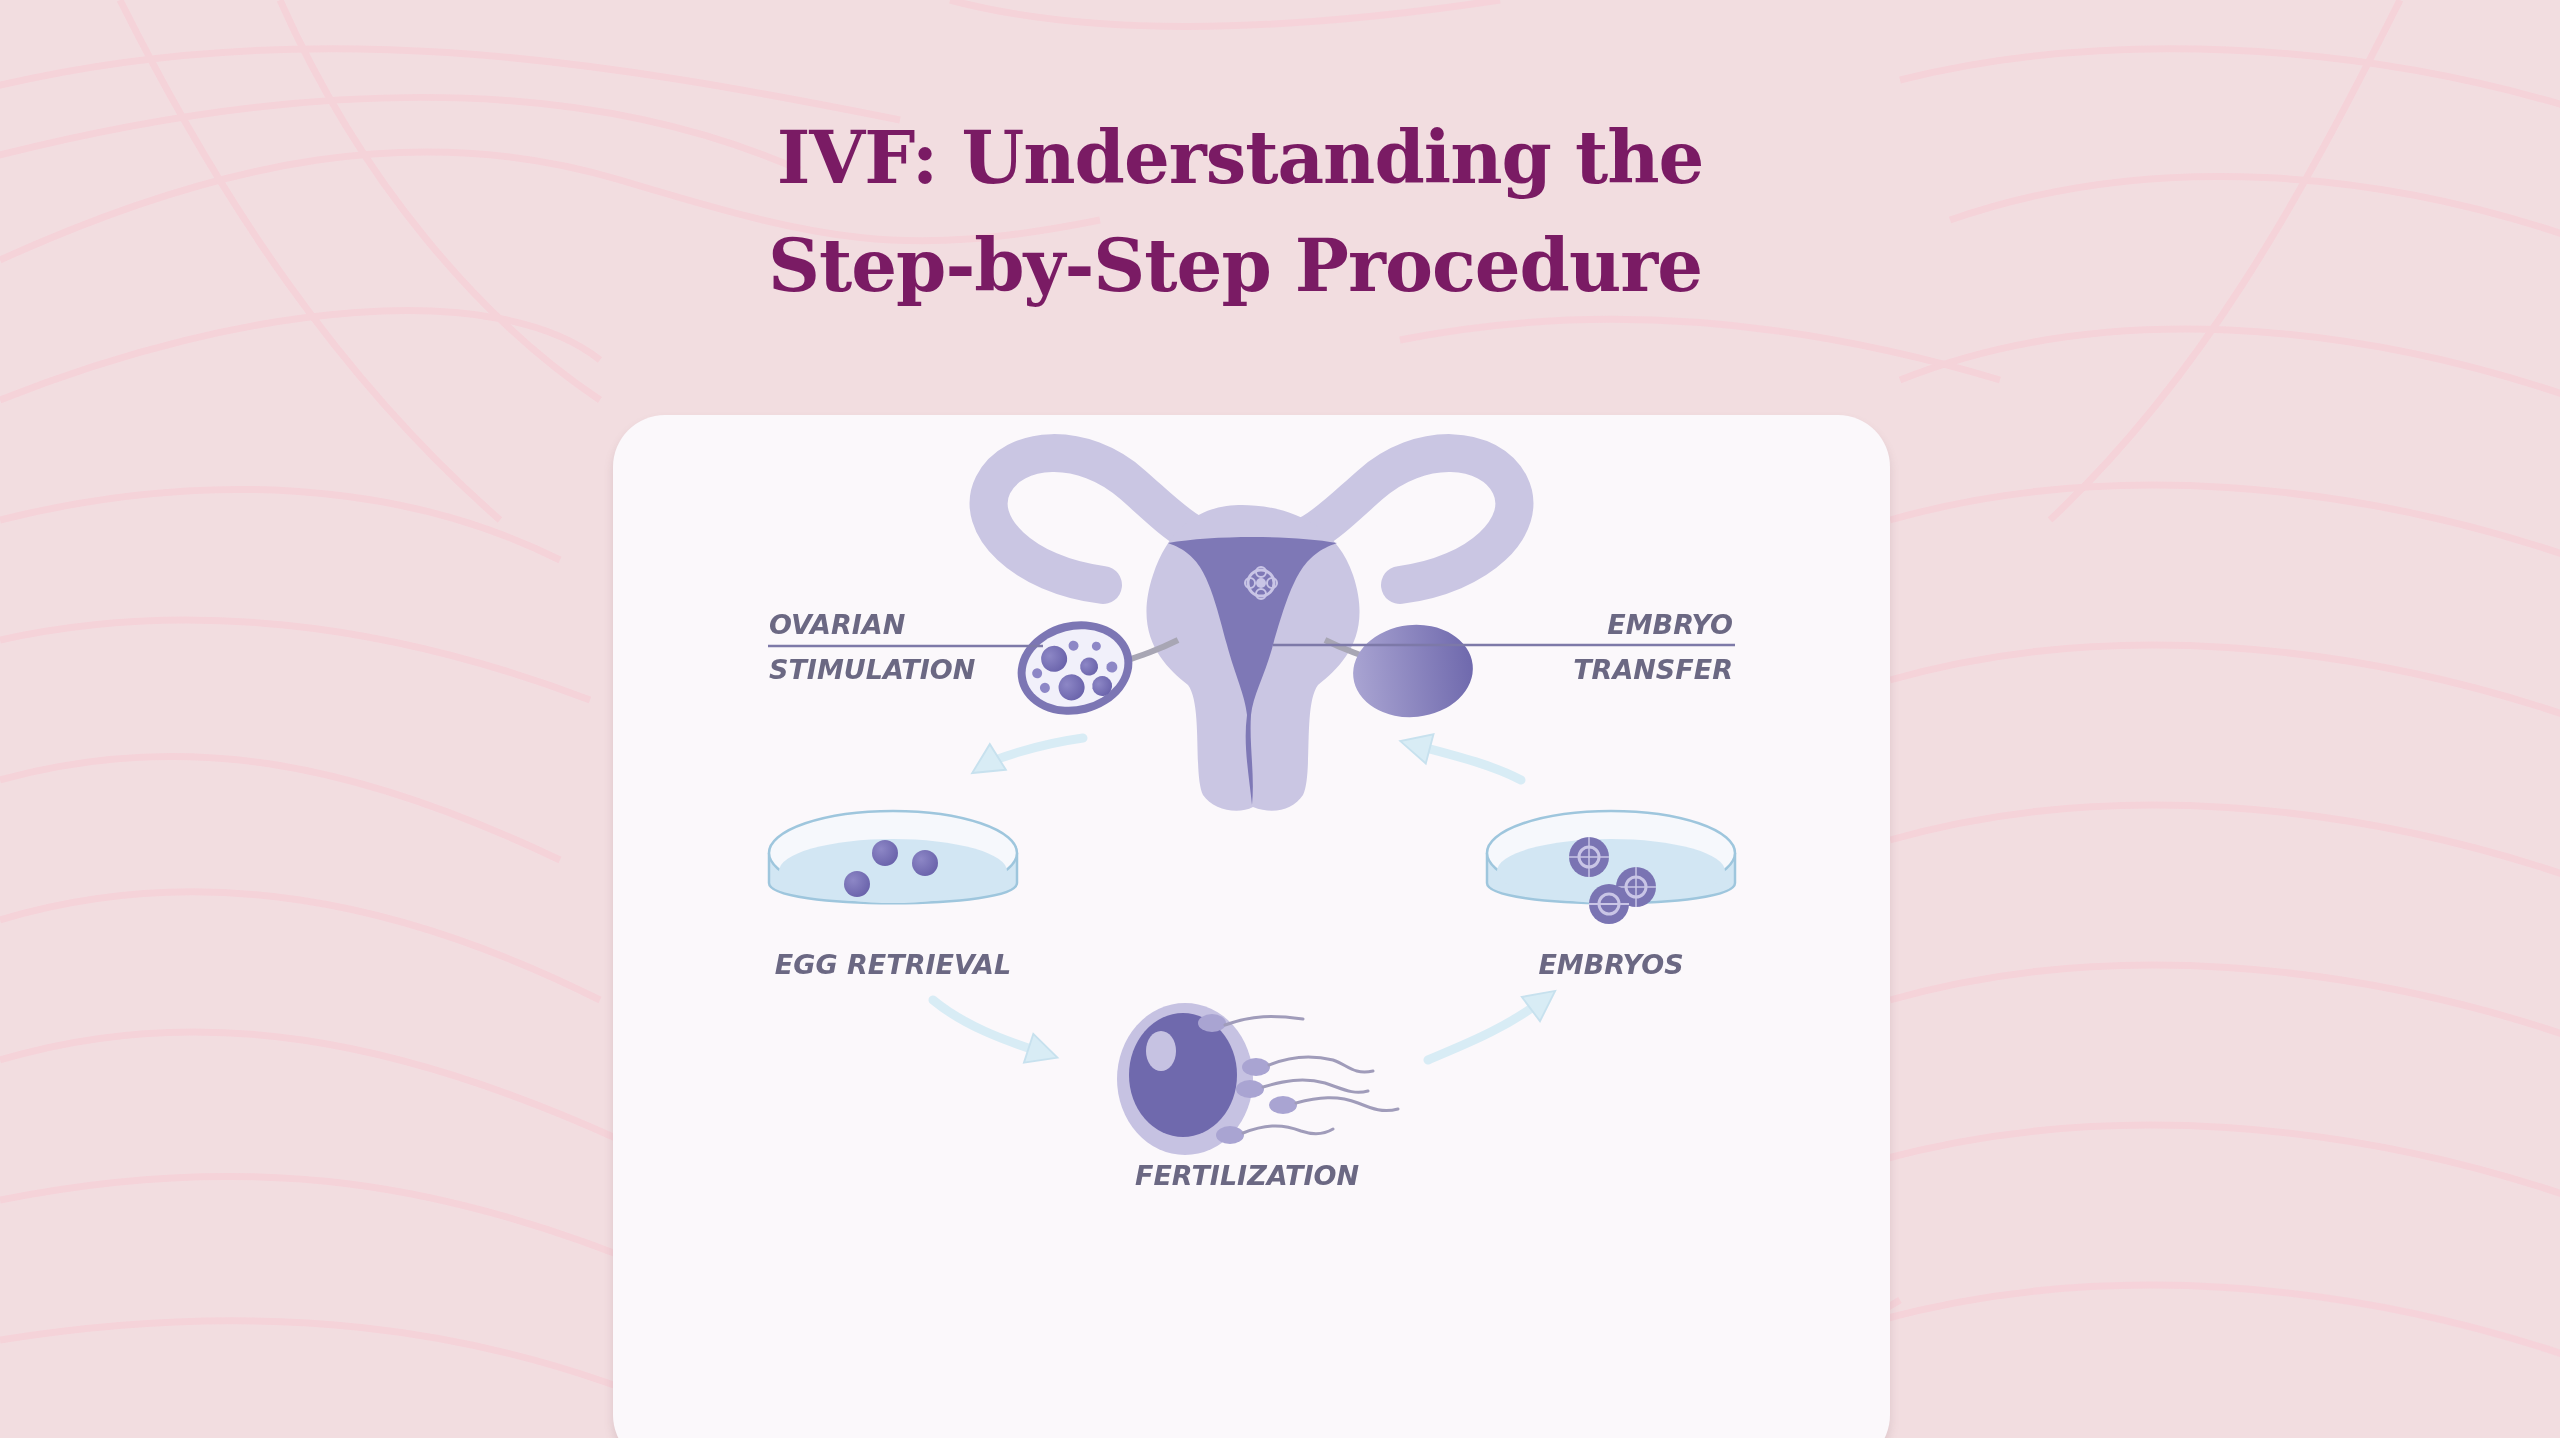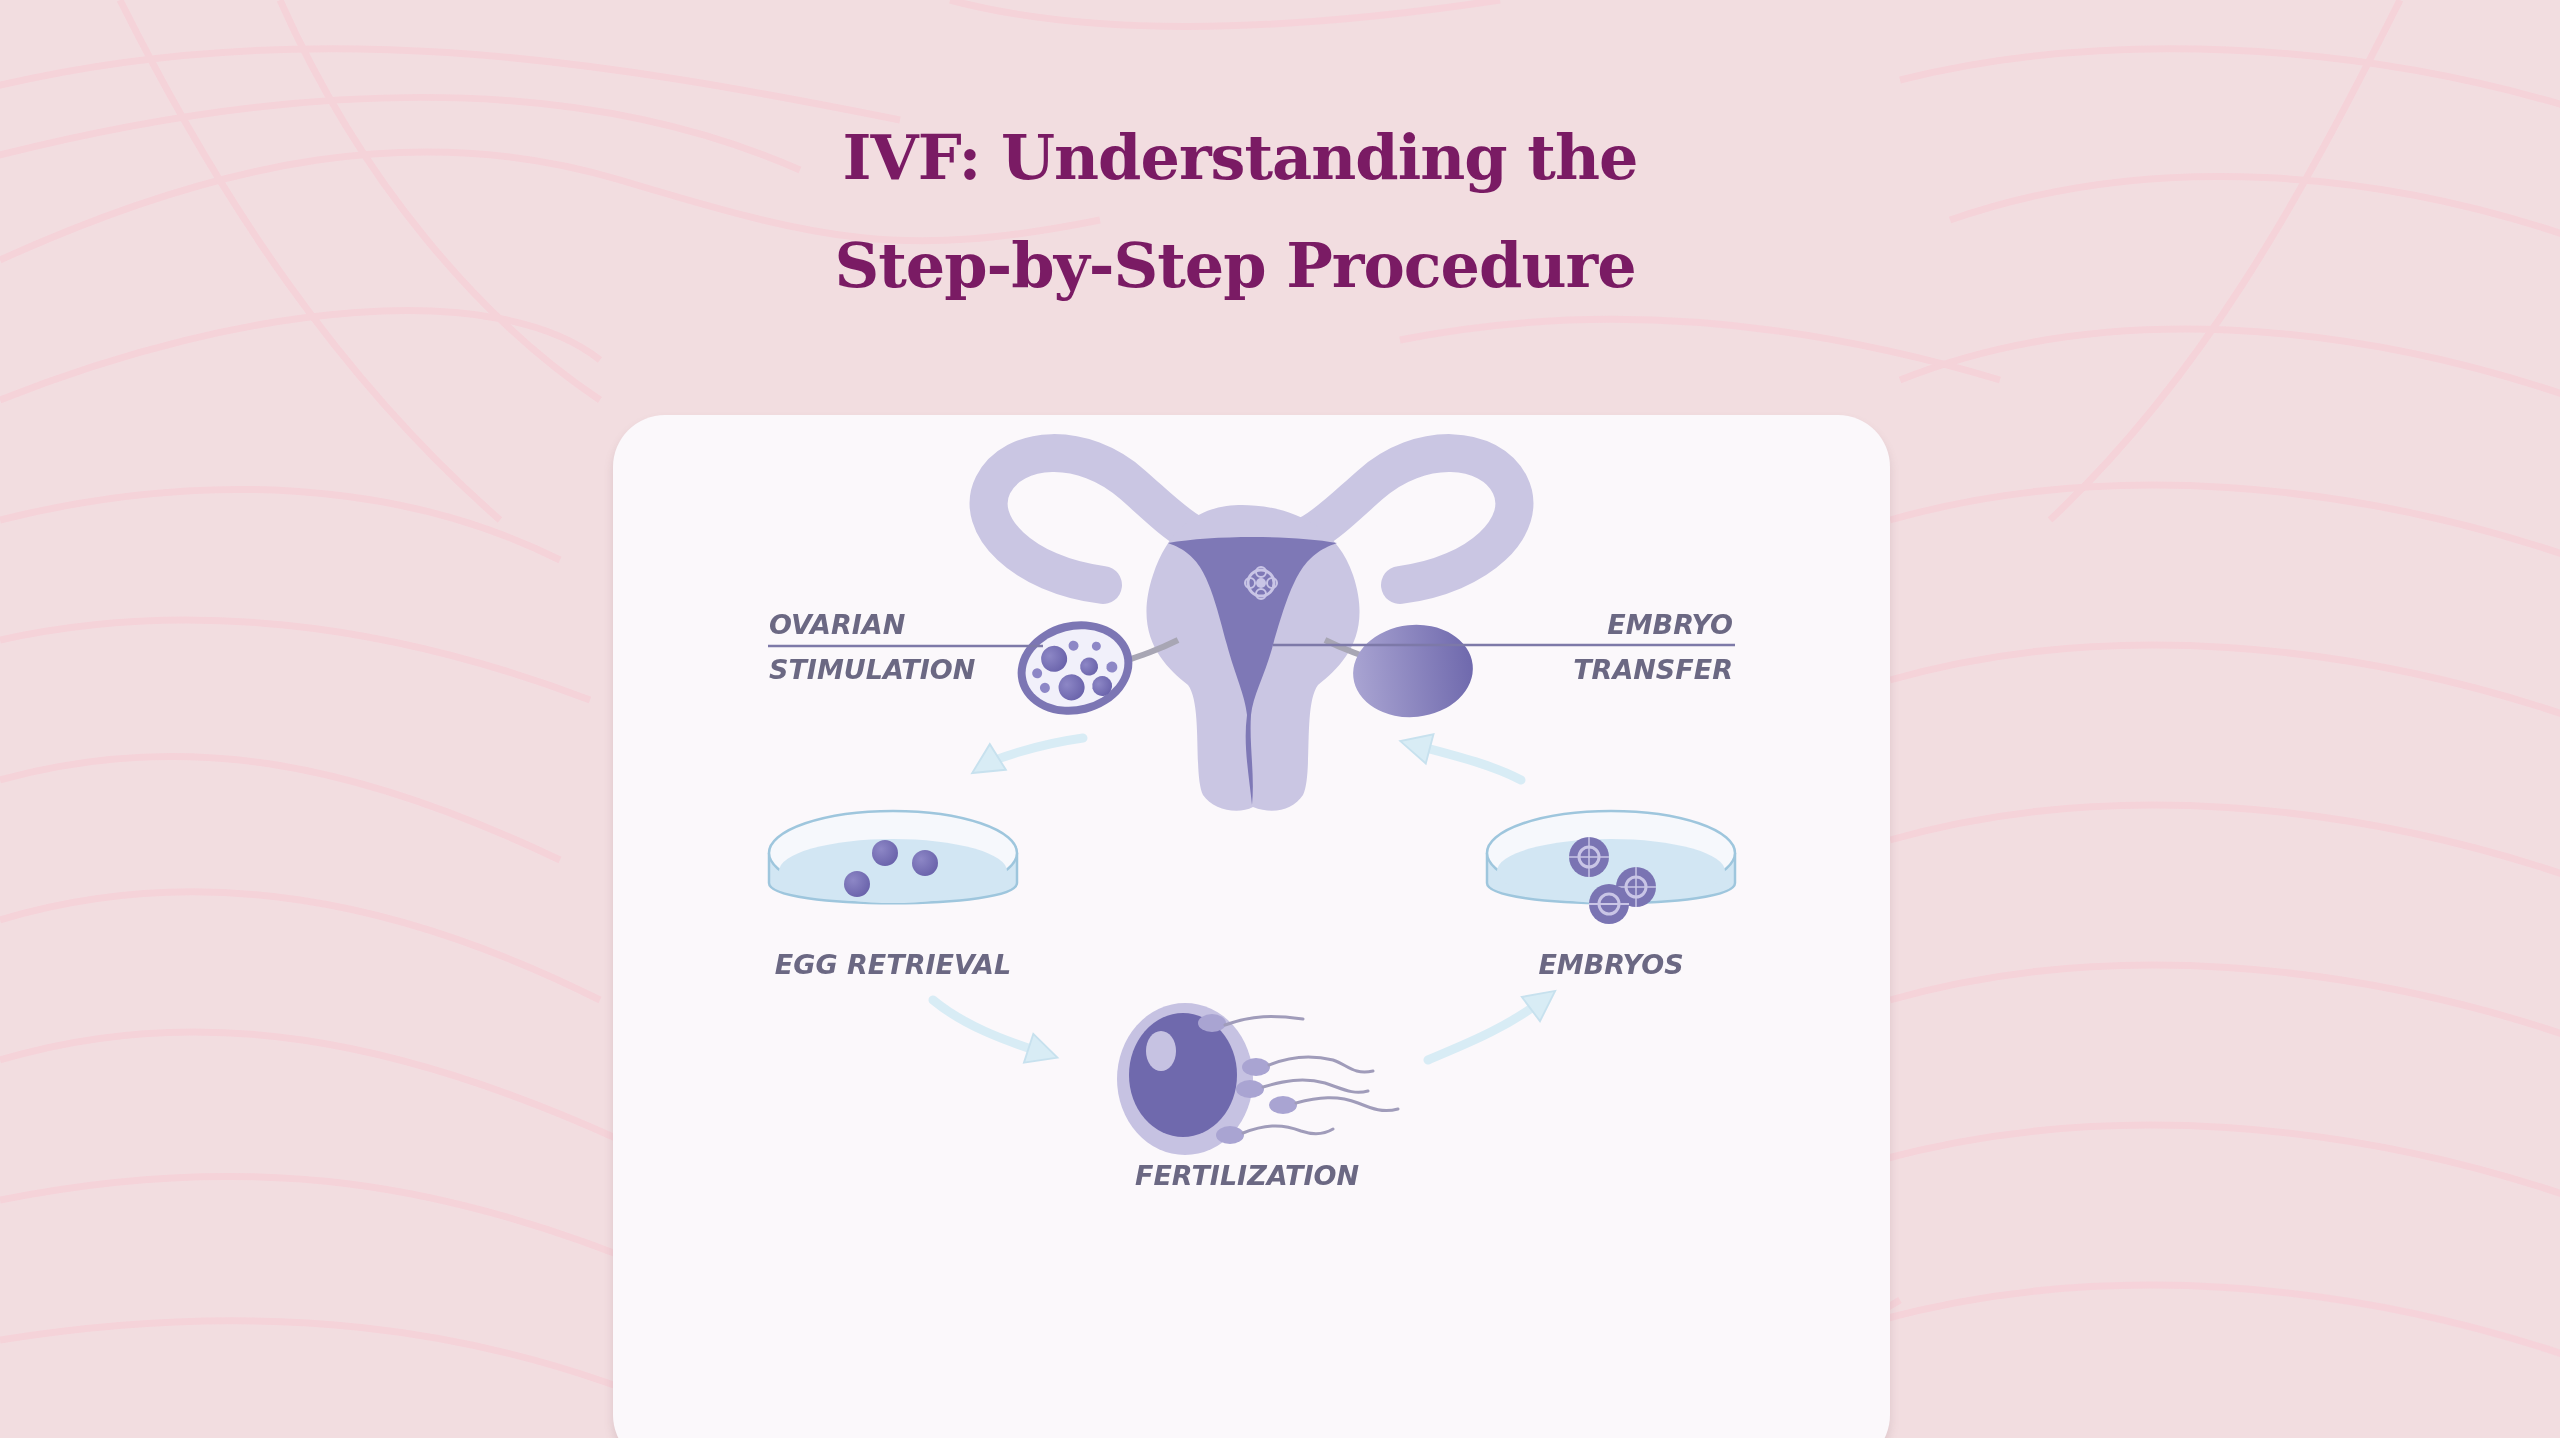--- a/index.html
+++ b/index.html
@@ -7,21 +7,21 @@
     width: 2560px; height: 1438px; overflow: hidden; position: relative;
     background: #f2dde0;
     font-family: "DejaVu Sans", sans-serif;
   }
   .bg-pattern { position: absolute; inset: 0; width: 2560px; height: 1438px; }
   .title {
     position: absolute; left: 0; top: 104px; width: 2480px;
     text-align: center;
     font-family: "DejaVu Serif", "Liberation Serif", serif;
     font-weight: bold; color: #7a1b64;
-    font-size: 62px; line-height: 108px; letter-spacing: -1px;
+    font-size: 72px; line-height: 108px; letter-spacing: -1px;
     margin: 0;
   }
   .title span { display: block; }
   .title .line2 { margin-left: -10px; }
   .shadow {
     position: absolute; left: 680px; top: 1235px; width: 1140px; height: 110px;
     border-radius: 50%;
     background: radial-gradient(ellipse at 50% 15%, rgba(120,80,95,0.45) 0%, rgba(150,105,120,0.22) 40%, rgba(200,160,170,0) 75%);
     filter: blur(6px);
   }

